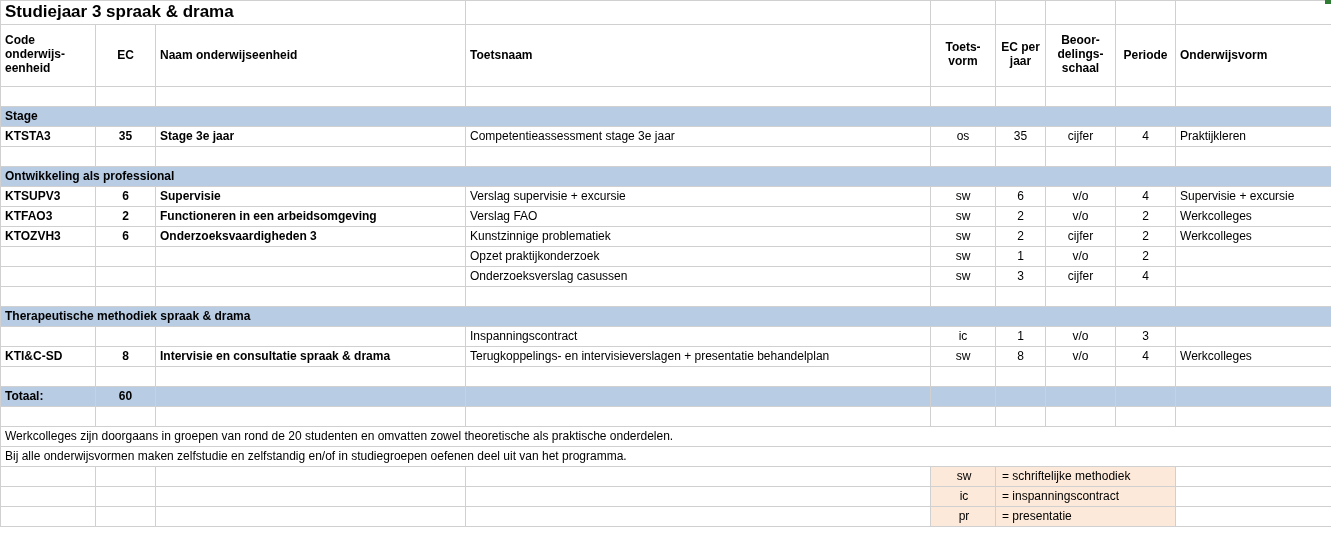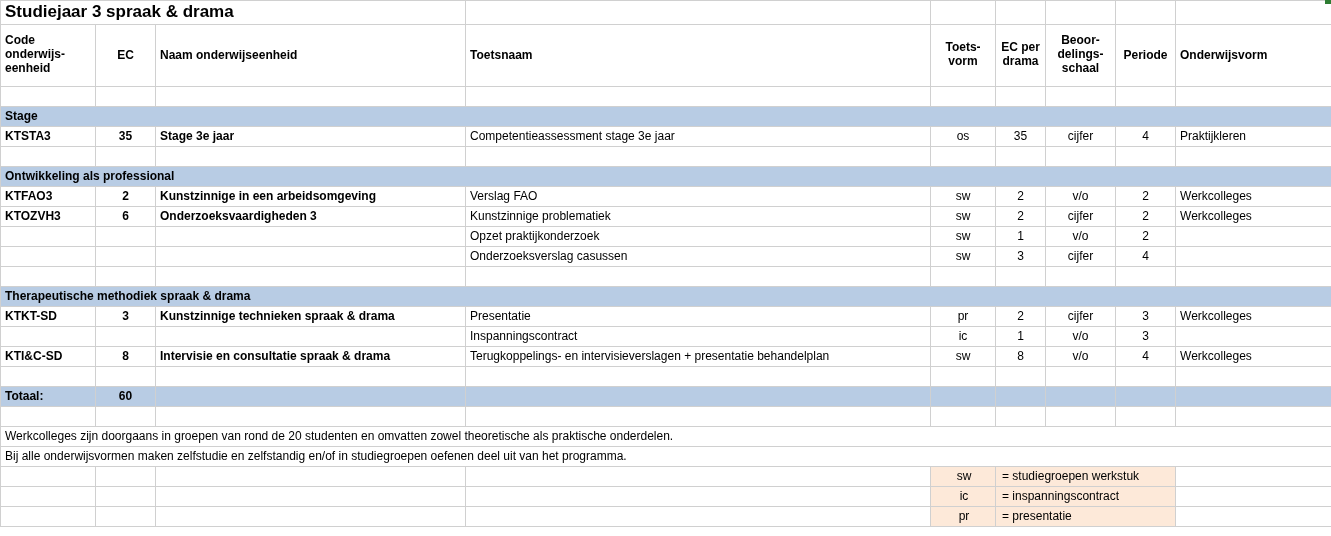--- a/index.html
+++ b/index.html
@@ -80,21 +80,21 @@
         <td></td>
         <td></td>
         <td></td>
       </tr>
       <tr class="hdr-row">
         <td class="hdr hdr-wrap">Code onderwijs-eenheid</td>
         <td class="hdr center">EC</td>
         <td class="hdr">Naam onderwijseenheid</td>
         <td class="hdr">Toetsnaam</td>
         <td class="hdr hdr-wrap center">Toets-vorm</td>
-        <td class="hdr hdr-wrap center">EC per drama</td>
+        <td class="hdr hdr-wrap center">EC per jaar</td>
         <td class="hdr hdr-wrap center">Beoor-delings-schaal</td>
         <td class="hdr center">Periode</td>
         <td class="hdr">Onderwijsvorm</td>
       </tr>
       <tr>
         <td></td>
         <td></td>
         <td></td>
         <td></td>
         <td></td>
@@ -125,23 +125,34 @@
         <td></td>
         <td></td>
         <td></td>
         <td></td>
         <td></td>
       </tr>
       <tr class="section">
         <td colspan="9">Ontwikkeling als professional</td>
       </tr>
       <tr>
+        <td class="b">KTSUPV3</td>
+        <td class="b center">6</td>
+        <td class="b">Supervisie</td>
+        <td>Verslag supervisie + excursie</td>
+        <td class="center">sw</td>
+        <td class="center">6</td>
+        <td class="center">v/o</td>
+        <td class="center">4</td>
+        <td>Supervisie + excursie</td>
+      </tr>
+      <tr>
         <td class="b">KTFAO3</td>
         <td class="b center">2</td>
-        <td class="b">Kunstzinnige in een arbeidsomgeving</td>
+        <td class="b">Functioneren in een arbeidsomgeving</td>
         <td>Verslag FAO</td>
         <td class="center">sw</td>
         <td class="center">2</td>
         <td class="center">v/o</td>
         <td class="center">2</td>
         <td>Werkcolleges</td>
       </tr>
       <tr>
         <td class="b">KTOZVH3</td>
         <td class="b center">6</td>
@@ -183,31 +194,20 @@
         <td></td>
         <td></td>
         <td></td>
         <td></td>
         <td></td>
       </tr>
       <tr class="section">
         <td colspan="9">Therapeutische methodiek spraak &amp; drama</td>
       </tr>
       <tr>
-        <td class="b">KTKT-SD</td>
-        <td class="b center">3</td>
-        <td class="b">Kunstzinnige technieken spraak &amp; drama</td>
-        <td>Presentatie</td>
-        <td class="center">pr</td>
-        <td class="center">2</td>
-        <td class="center">cijfer</td>
-        <td class="center">3</td>
-        <td>Werkcolleges</td>
-      </tr>
-      <tr>
         <td></td>
         <td class="center"></td>
         <td></td>
         <td>Inspanningscontract</td>
         <td class="center">ic</td>
         <td class="center">1</td>
         <td class="center">v/o</td>
         <td class="center">3</td>
         <td></td>
       </tr>
@@ -260,21 +260,21 @@
       </tr>
       <tr>
         <td colspan="9" style="white-space: nowrap;">Bij alle onderwijsvormen maken zelfstudie en zelfstandig en/of in studiegroepen oefenen deel uit van het programma.</td>
       </tr>
       <tr>
         <td></td>
         <td></td>
         <td></td>
         <td></td>
         <td class="legend-cell center">sw</td>
-        <td class="legend-cell" colspan="3">= studiegroepen werkstuk</td>
+        <td class="legend-cell" colspan="3">= schriftelijke methodiek</td>
         <td></td>
       </tr>
       <tr>
         <td></td>
         <td></td>
         <td></td>
         <td></td>
         <td class="legend-cell center">ic</td>
         <td class="legend-cell" colspan="3">= inspanningscontract</td>
         <td></td>

